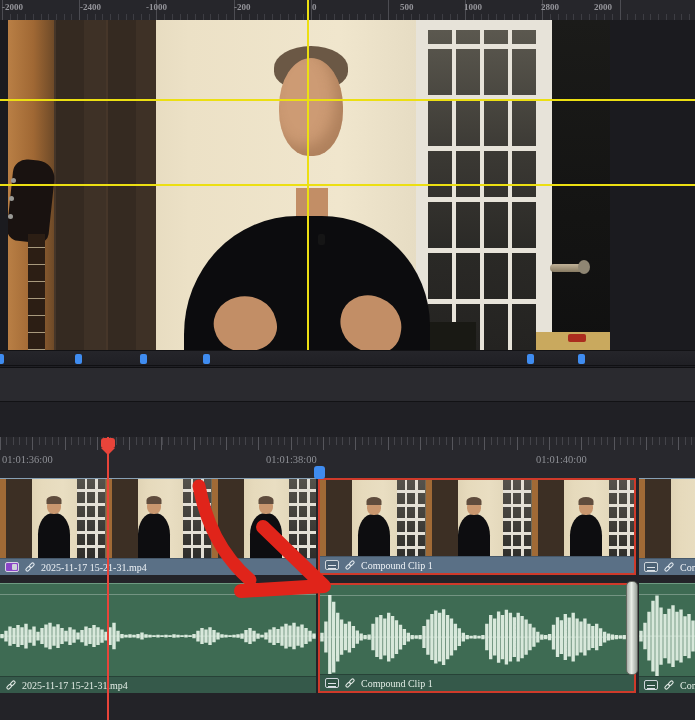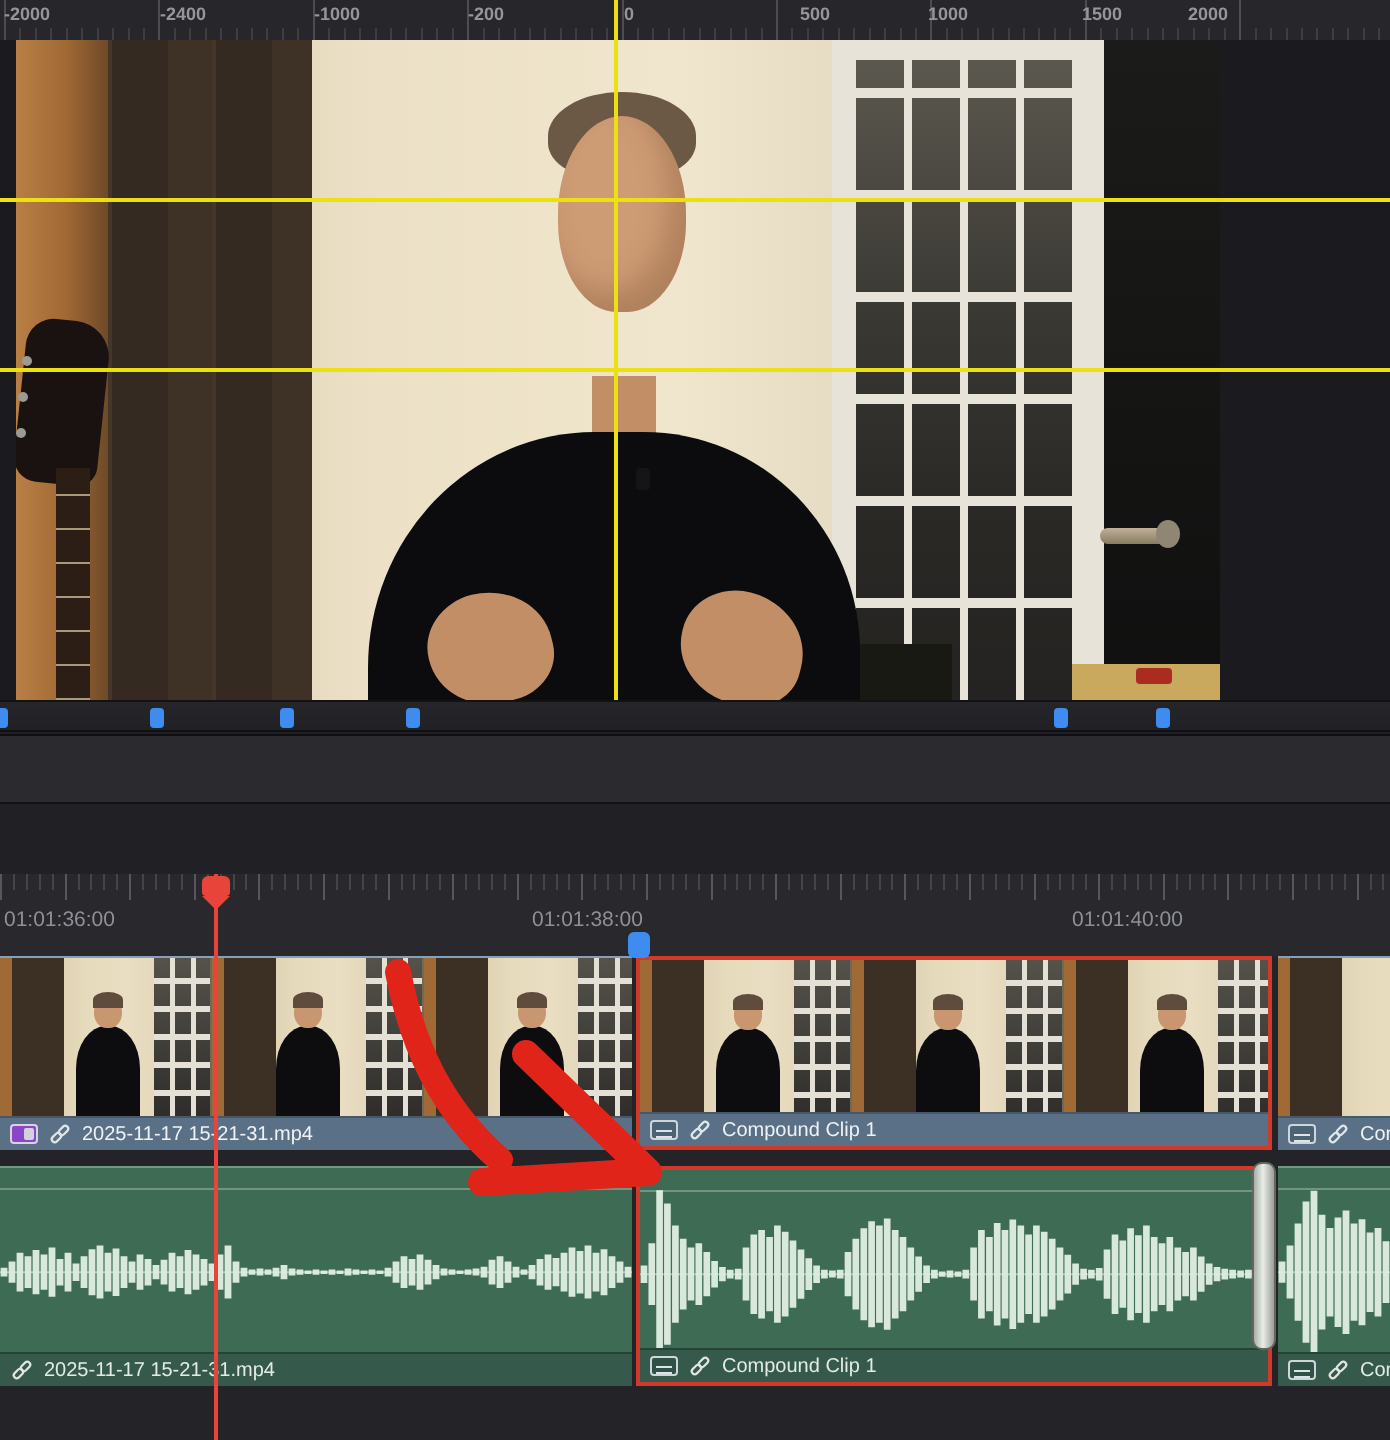--- a/index.html
+++ b/index.html
@@ -1,29 +1,29 @@
 <!DOCTYPE html>
 <html><head>
 <meta charset="utf-8">
 <style>
   html,body{margin:0;padding:0;background:#232328;}
   .app{position:relative;width:695px;height:720px;background:#232328;overflow:hidden;
-       font-family:Liberation Sans, sans-serif;-webkit-font-smoothing:antialiased;}
+       font-family:Liberation Serif, serif;-webkit-font-smoothing:antialiased;}
   .app *{box-sizing:border-box;}
 
   
   .top-ruler{position:absolute;left:0;top:0;width:695px;height:20px;background:#26262b;
     background-image:
       repeating-linear-gradient(90deg,#4c4c52 0 1px,transparent 1px 77.2px),
       repeating-linear-gradient(90deg,#3d3d43 0 1px,transparent 1px 7.72px);
     background-size:100% 20px,100% 6px;
     background-position:2px 0,2px 100%;
     background-repeat:no-repeat;}
   .tr-lab{position:absolute;top:2px;font-size:9px;font-weight:bold;color:#95959b;white-space:nowrap;}
-  .tr-lab:nth-of-type(1){left:2px}.tr-lab:nth-of-type(2){left:80px}.tr-lab:nth-of-type(3){left:157px}
+  .tr-lab:nth-of-type(1){left:2px}.tr-lab:nth-of-type(2){left:80px}.tr-lab:nth-of-type(3){left:146px}
   .tr-lab:nth-of-type(4){left:234px}.tr-lab:nth-of-type(5){left:312px}.tr-lab:nth-of-type(6){left:400px}
   .tr-lab:nth-of-type(7){left:464px}.tr-lab:nth-of-type(8){left:541px}.tr-lab:nth-of-type(9){left:594px}
 
   
   .viewer{position:absolute;left:0;top:20px;width:695px;height:330px;background:#1b1b1f;overflow:hidden;}
   .scene{position:absolute;left:8px;top:0;width:602px;height:330px;overflow:hidden;
     background:linear-gradient(90deg,#d4c8ab 0,#ecE1c6 30%,#f0e6cd 55%,#e3d9c0 72%,#d9cfb6 100%);}
   .wood-light{position:absolute;left:0;top:0;width:46px;height:330px;
     background:linear-gradient(90deg,#b97f45 0,#a06834 55%,#6e4a28 100%);}
   .wood-dark{position:absolute;left:46px;top:0;width:102px;height:330px;
@@ -148,21 +148,21 @@
 <div class="app">
 
   <div class="top-ruler">
     <span class="tr-lab">-2000</span>
     <span class="tr-lab">-2400</span>
     <span class="tr-lab">-1000</span>
     <span class="tr-lab">-200</span>
     <span class="tr-lab">0</span>
     <span class="tr-lab">500</span>
     <span class="tr-lab">1000</span>
-    <span class="tr-lab">1500</span>
+    <span class="tr-lab">2800</span>
     <span class="tr-lab">2000</span>
   </div>
 
   <div class="viewer">
     <div class="scene">
       <div class="wood-light"></div>
       <div class="wood-dark"></div>
       <div class="guitar-head"></div>
       <div class="guitar-neck"></div>
       <div class="tuner" style="left:3px;top:158px"></div>

